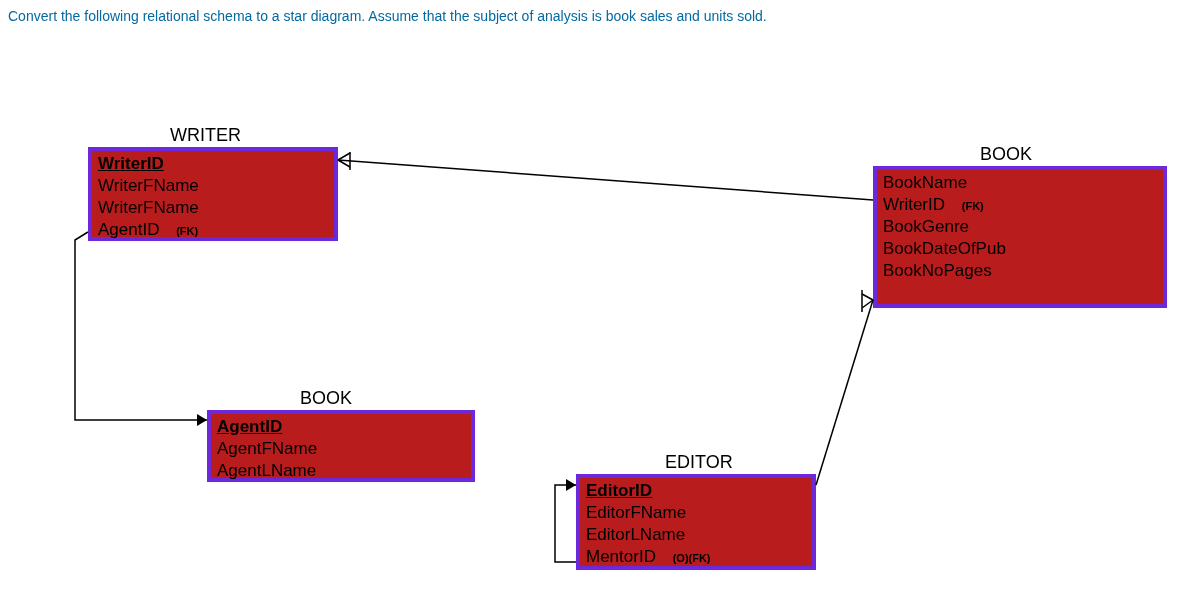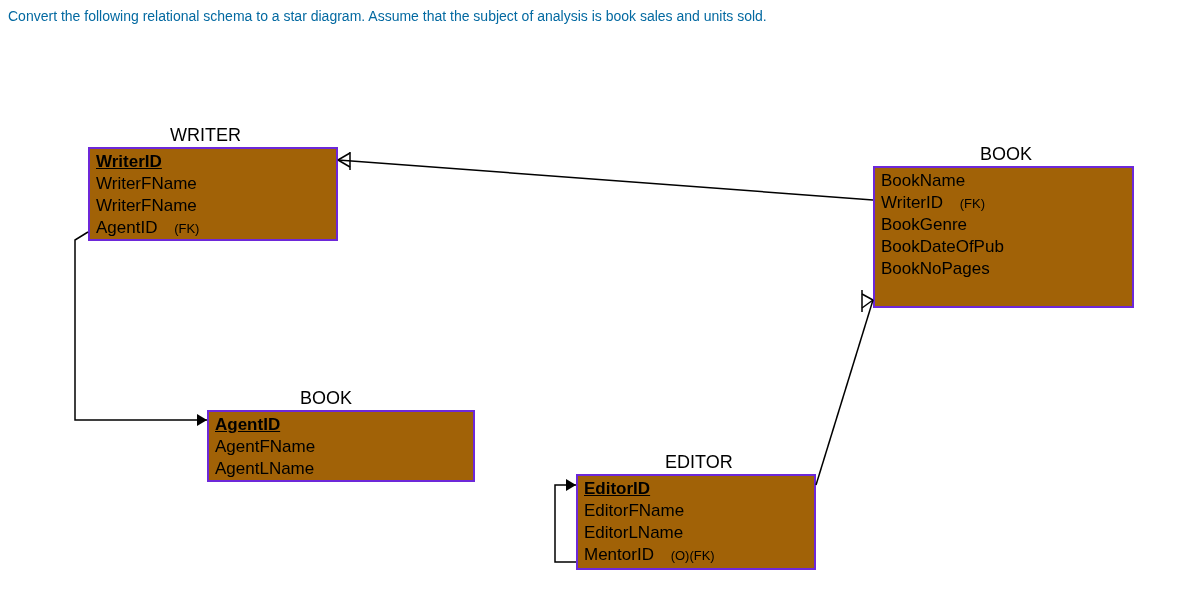--- a/index.html
+++ b/index.html
@@ -17,22 +17,22 @@
     }
     .instruction {
       position: absolute;
       top: 8px;
       left: 8px;
       font-size: 14px;
       color: #0369a1;
     }
     .entity-box {
       position: absolute;
-      border: 2px solid #6d28d9;
-      background: #a16207;
+      border: 4px solid #6d28d9;
+      background: #b91c1c;
     }
     .entity-title {
       position: absolute;
       font-size: 18px;
       color: #000;
       white-space: nowrap;
     }
     .attr-list {
       padding: 2px 6px;
     }
@@ -40,22 +40,23 @@
       font-size: 17px;
       color: #000;
       line-height: 1.3;
       white-space: nowrap;
     }
     .attr.pk {
       text-decoration: underline;
       font-weight: bold;
     }
     .fk-note {
-      font-size: 13px;
+      font-size: 11px;
       margin-left: 12px;
+      font-weight: bold;
     }
     svg.connectors {
       position: absolute;
       top: 0;
       left: 0;
       width: 1194px;
       height: 599px;
       pointer-events: none;
     }
   </style>
@@ -71,21 +72,21 @@
     <div class="attr">WriterFName</div>
     <div class="attr">WriterFName</div>
     <div class="attr">
       <span>AgentID</span>
       <span class="fk-note">(FK)</span>
     </div>
   </div>
 </div>
 
 <div class="entity-title" style="left:980px; top:144px;text-align:right;">BOOK</div>
-<div class="entity-box" style="left:873px; top:166px; width:261px; height:142px;">
+<div class="entity-box" style="left:873px; top:166px; width:294px; height:142px;">
   <div class="attr-list">
     <div class="attr">BookName</div>
     <div class="attr">
       <span>WriterID</span>
       <span class="fk-note">(FK)</span>
     </div>
     <div class="attr">BookGenre</div>
     <div class="attr">BookDateOfPub</div>
     <div class="attr">BookNoPages</div>
   </div>

